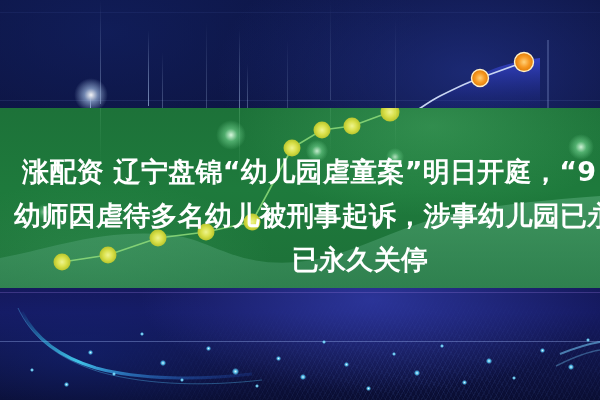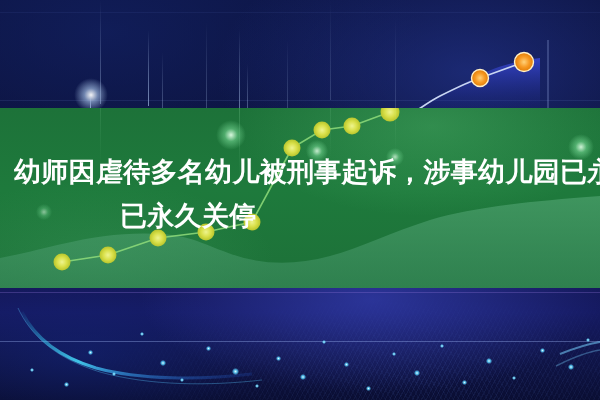--- a/index.html
+++ b/index.html
@@ -63,21 +63,21 @@
 
   
   .headline{
     position:absolute;left:0;top:150px;width:600px;
     color:#ffffff;font-weight:bold;font-size:27px;line-height:44px;
     letter-spacing:.3px;white-space:nowrap;
   }
   .ln{display:block;}
   .ln1{padding-left:22px;}
   .ln2{padding-left:14px;}
-  .ln3{padding-left:120px;}
+  .ln3{padding-left:120px;text-align:center;}
 
   svg{position:absolute;left:0;top:0;overflow:visible;}
 </style>
 </head>
 <body>
 
 <div id="stage">
 
   <div class="bg-base"></div>
 
@@ -203,17 +203,18 @@
     <div class="spark" style="left:462px;top:92px;width:5px;height:5px;"></div>
     <div class="spark" style="left:486px;top:70px;width:6px;height:6px;"></div>
     <div class="spark" style="left:512px;top:88px;width:4px;height:4px;"></div>
     <div class="spark" style="left:540px;top:60px;width:5px;height:5px;"></div>
     <div class="spark" style="left:568px;top:76px;width:6px;height:6px;"></div>
     <div class="spark" style="left:586px;top:50px;width:4px;height:4px;"></div>
     <div class="spark" style="left:30px;top:80px;width:4px;height:4px;"></div>
   </div>
 
   <div class="headline">
+    <span class="ln ln1">涨配资 辽宁盘锦“幼儿园虐童案”明日开庭，“9</span>
     <span class="ln ln2">幼师因虐待多名幼儿被刑事起诉，涉事幼儿园已永久</span>
     <span class="ln ln3">已永久关停</span>
   </div>
 
 </div>
 
 </body></html>

